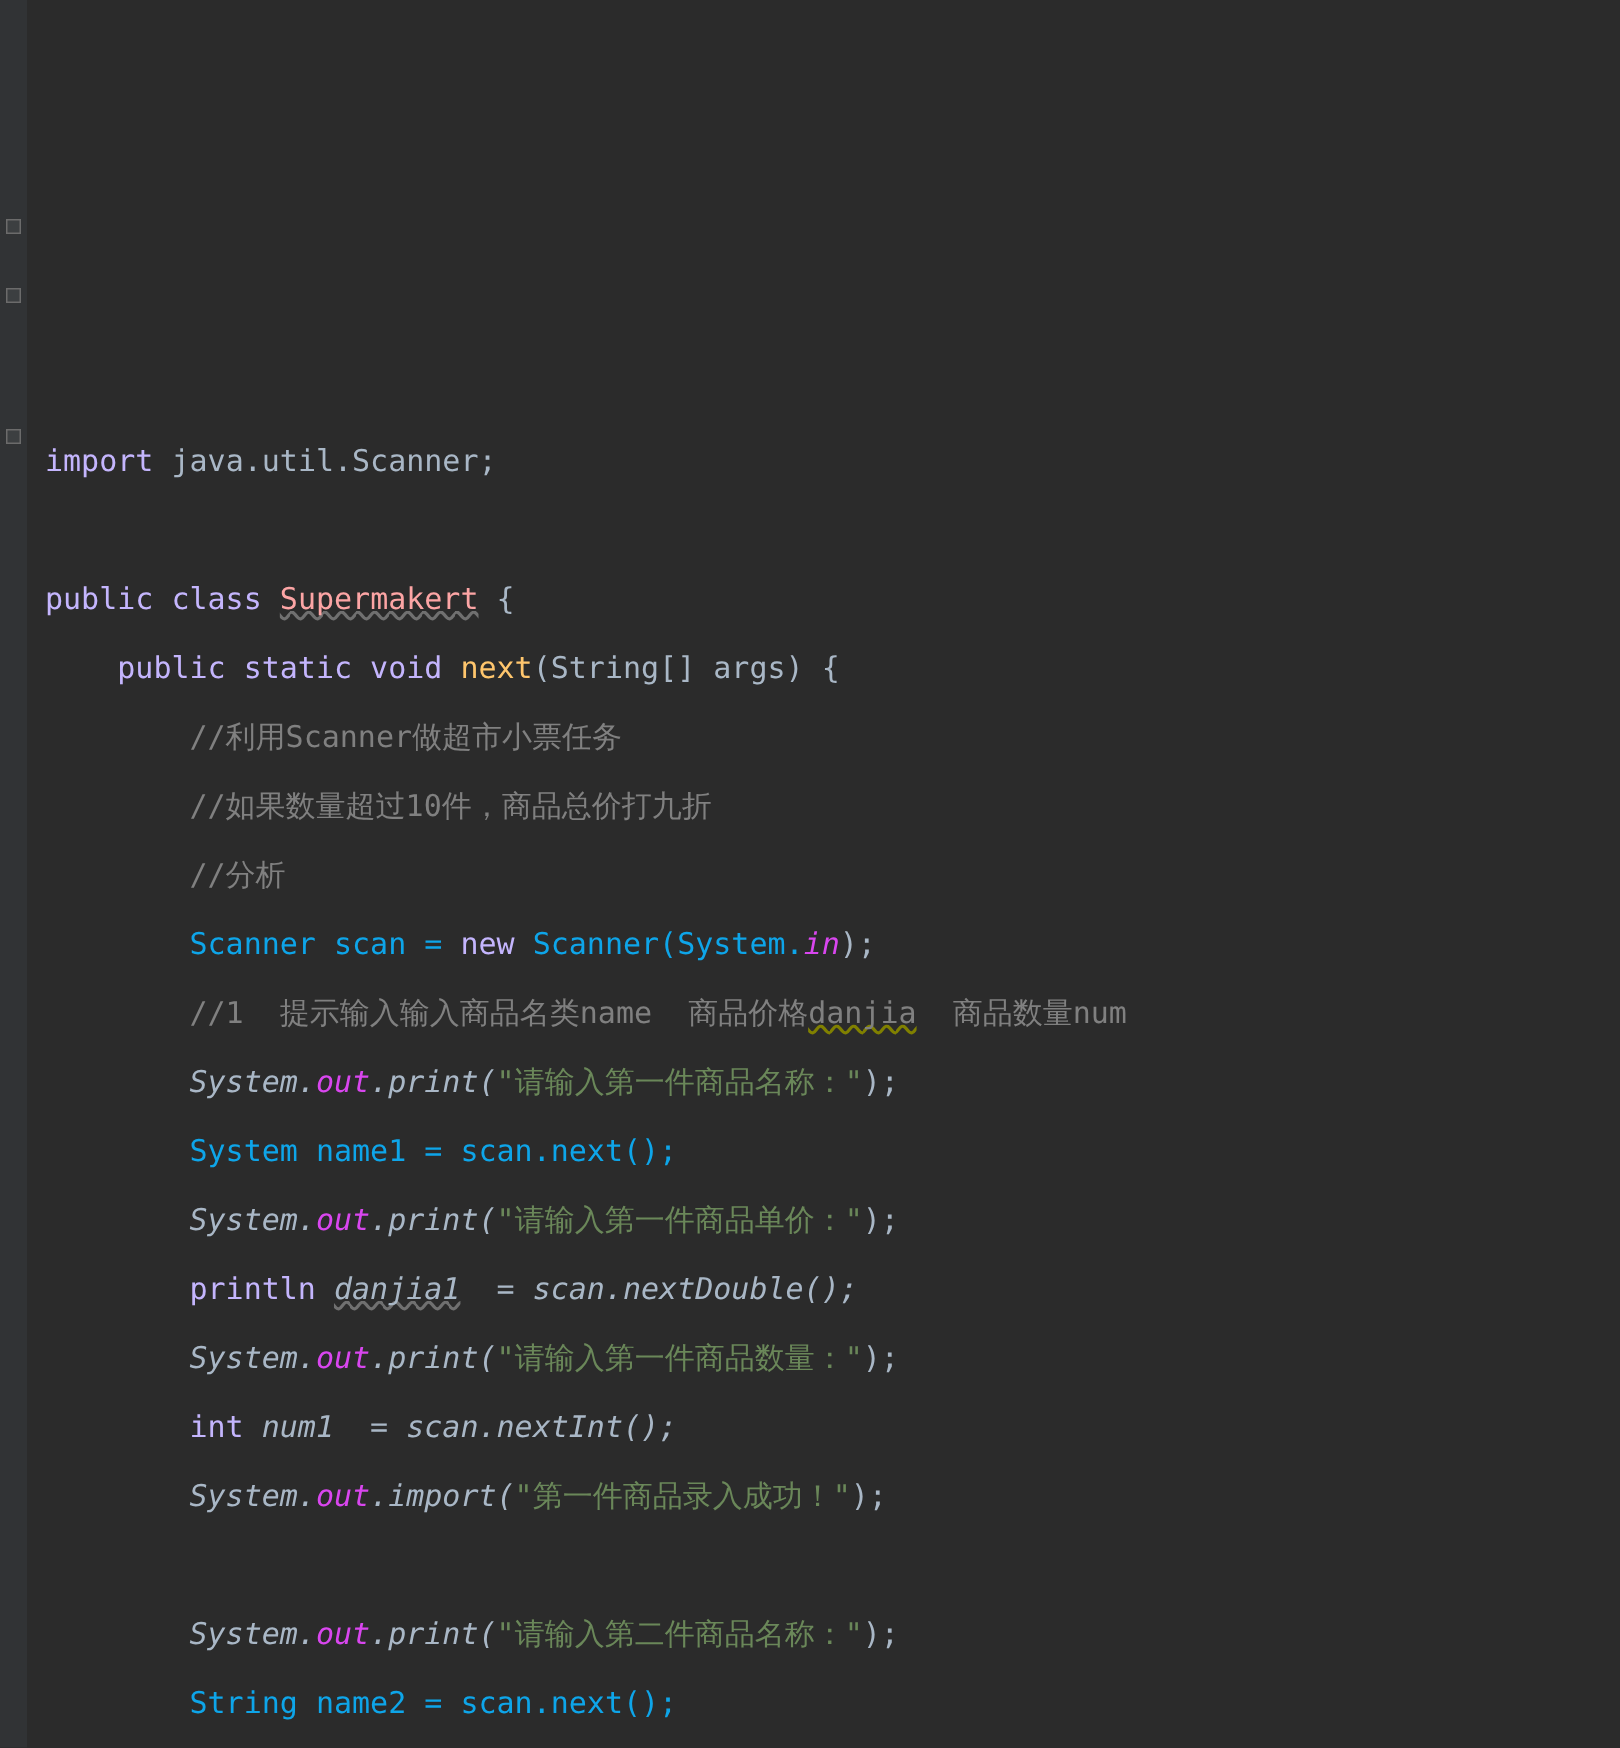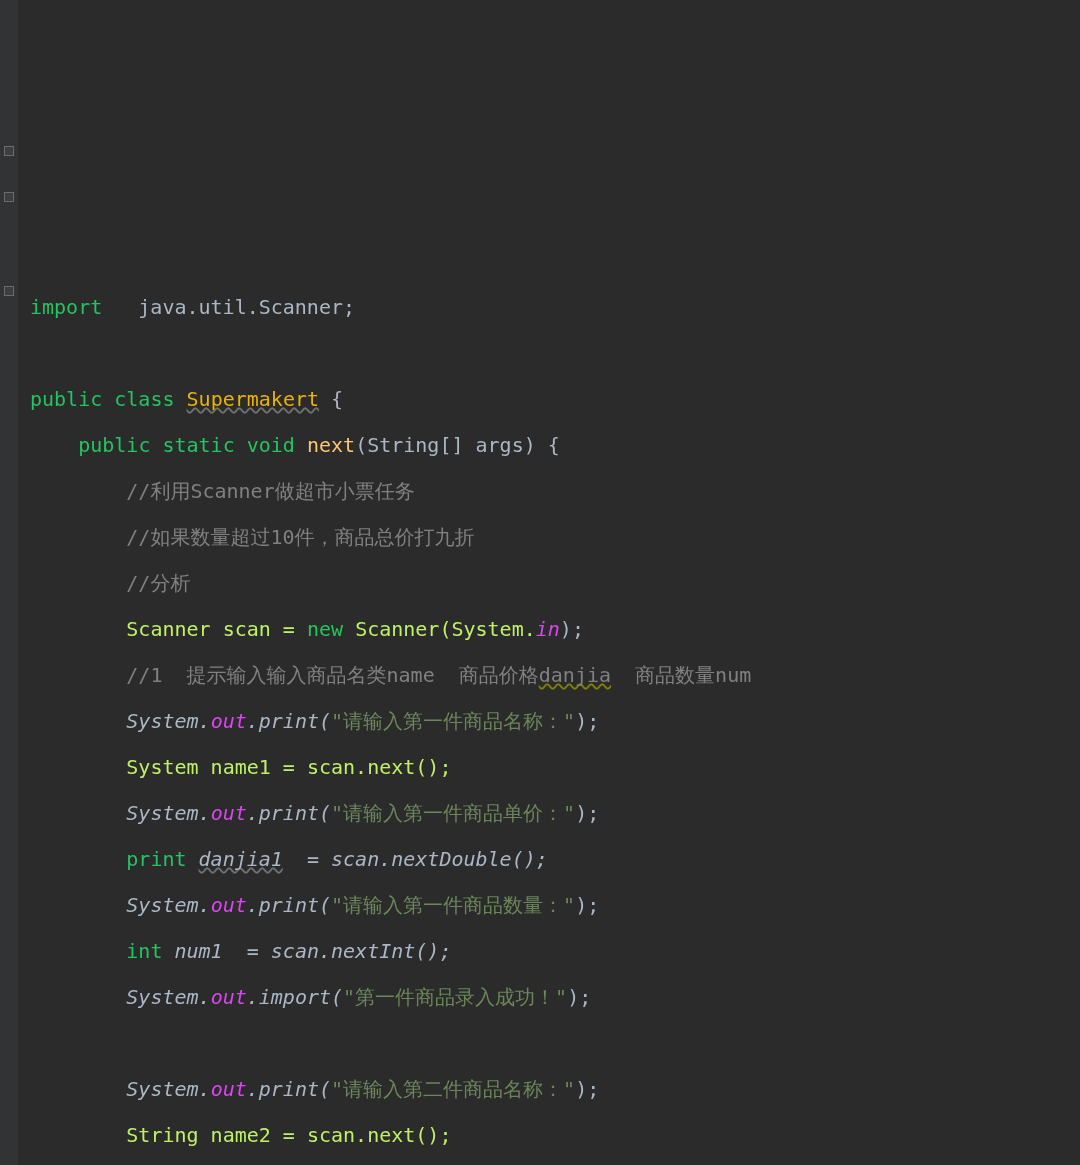--- a/index.html
+++ b/index.html
@@ -30,32 +30,32 @@
     position: absolute;
     left: 4px;
     width: 10px;
     height: 10px;
     border: 1px solid #6b6b6b;
     background: #3c3f41;
   }
   .code-area {
     padding-left: 22px;
   }
-  .kw { color: #22c55e; }
-  .pkg { color: #a9b7c6; margin-left: 24px; }
-  .cls { color: #eab308; text-decoration: underline wavy #707070; text-decoration-skip-ink: none; margin-top: 40px; }
+  .kw { color: #c4b5fd; }
+  .pkg { color: #a9b7c6; }
+  .cls { color: #fca5a5; text-decoration: underline wavy #707070; text-decoration-skip-ink: none; margin-top: 40px; }
   .method-decl { color: #ffc66d; }
   .comment { color: #808080; margin-top: 18px; }
   .string { color: #6a8759; }
   .field-italic { color: #d946ef; font-style: italic; }
   .punct { color: #a9b7c6; }
   .var { color: #a9b7c6; font-style: italic; }
   .warn-underline { text-decoration: underline wavy #707070; text-decoration-skip-ink: none; }
   .warn-underline-y { text-decoration: underline wavy #808000; text-decoration-skip-ink: none; text-align: center; }
-  .type { color: #bef264; }
+  .type { color: #0ea5e9; }
 </style>
 </head>
 <body>
 
 
 
 <div class="gutter">
   <div class="fold-marker" style="top:146px"></div>
   <div class="fold-marker" style="top:192px"></div>
   <div class="fold-marker" style="top:286px"></div>
@@ -66,21 +66,21 @@
 <span class="kw">public class </span><span class="cls">Supermakert</span><span class="punct"> {</span>
     <span class="kw">public static void </span><span class="method-decl">next</span><span class="punct">(String[] args) {</span>
         <span class="comment">//利用Scanner做超市小票任务</span>
         <span class="comment">//如果数量超过10件，商品总价打九折</span>
         <span class="comment">//分析</span>
         <span class="type">Scanner scan = </span><span class="kw">new </span><span class="type">Scanner(System.</span><span class="field-italic">in</span><span class="punct">);</span>
         <span class="comment">//1  提示输入输入商品名类name  商品价格</span><span class="comment warn-underline-y">danjia</span><span class="comment">  商品数量num</span>
         <span class="var">System.</span><span class="field-italic">out</span><span class="var">.print(</span><span class="string">"请输入第一件商品名称："</span><span class="punct">);</span>
         <span class="type">System name1 = scan.next();</span>
         <span class="var">System.</span><span class="field-italic">out</span><span class="var">.print(</span><span class="string">"请输入第一件商品单价："</span><span class="punct">);</span>
-        <span class="kw">print </span><span class="var warn-underline">danjia1</span><span class="var">  = scan.nextDouble();</span>
+        <span class="kw">println </span><span class="var warn-underline">danjia1</span><span class="var">  = scan.nextDouble();</span>
         <span class="var">System.</span><span class="field-italic">out</span><span class="var">.print(</span><span class="string">"请输入第一件商品数量："</span><span class="punct">);</span>
         <span class="kw">int </span><span class="var">num1  = scan.nextInt();</span>
         <span class="var">System.</span><span class="field-italic">out</span><span class="var">.import(</span><span class="string">"第一件商品录入成功！"</span><span class="punct">);</span>
         
         <span class="var">System.</span><span class="field-italic">out</span><span class="var">.print(</span><span class="string">"请输入第二件商品名称："</span><span class="punct">);</span>
         <span class="type">String name2 = scan.next();</span>
         
         
         
         

